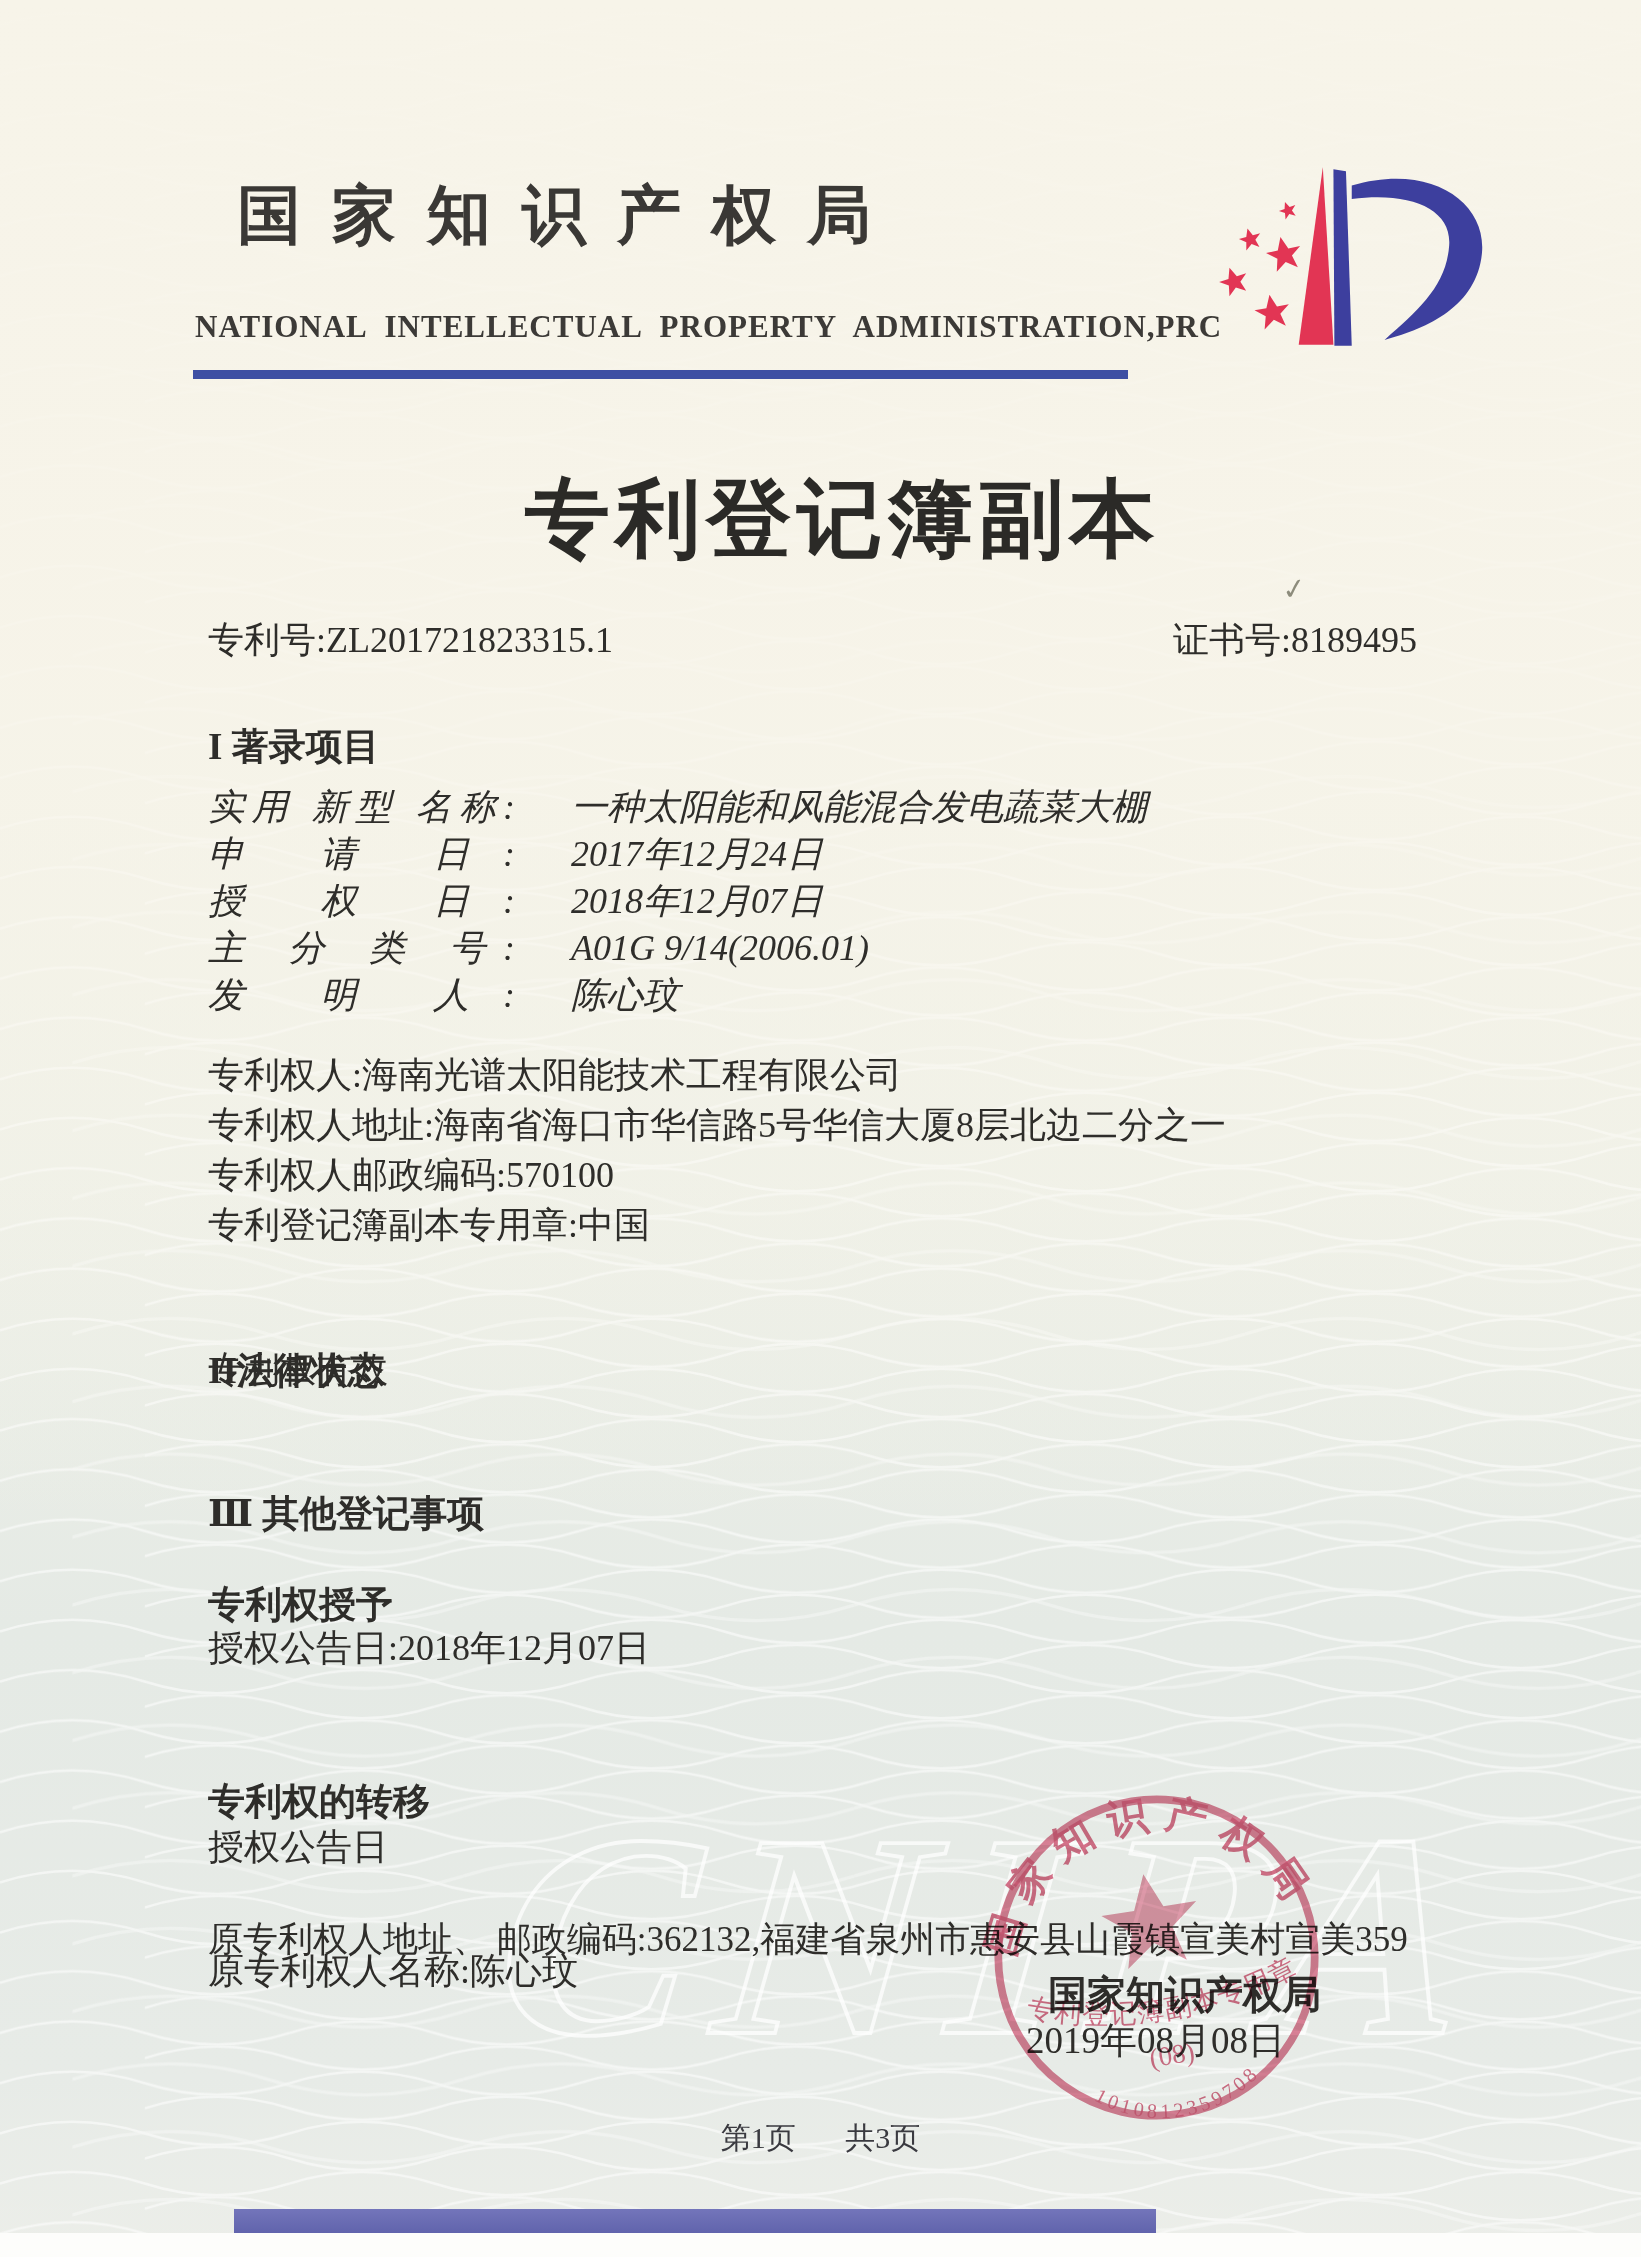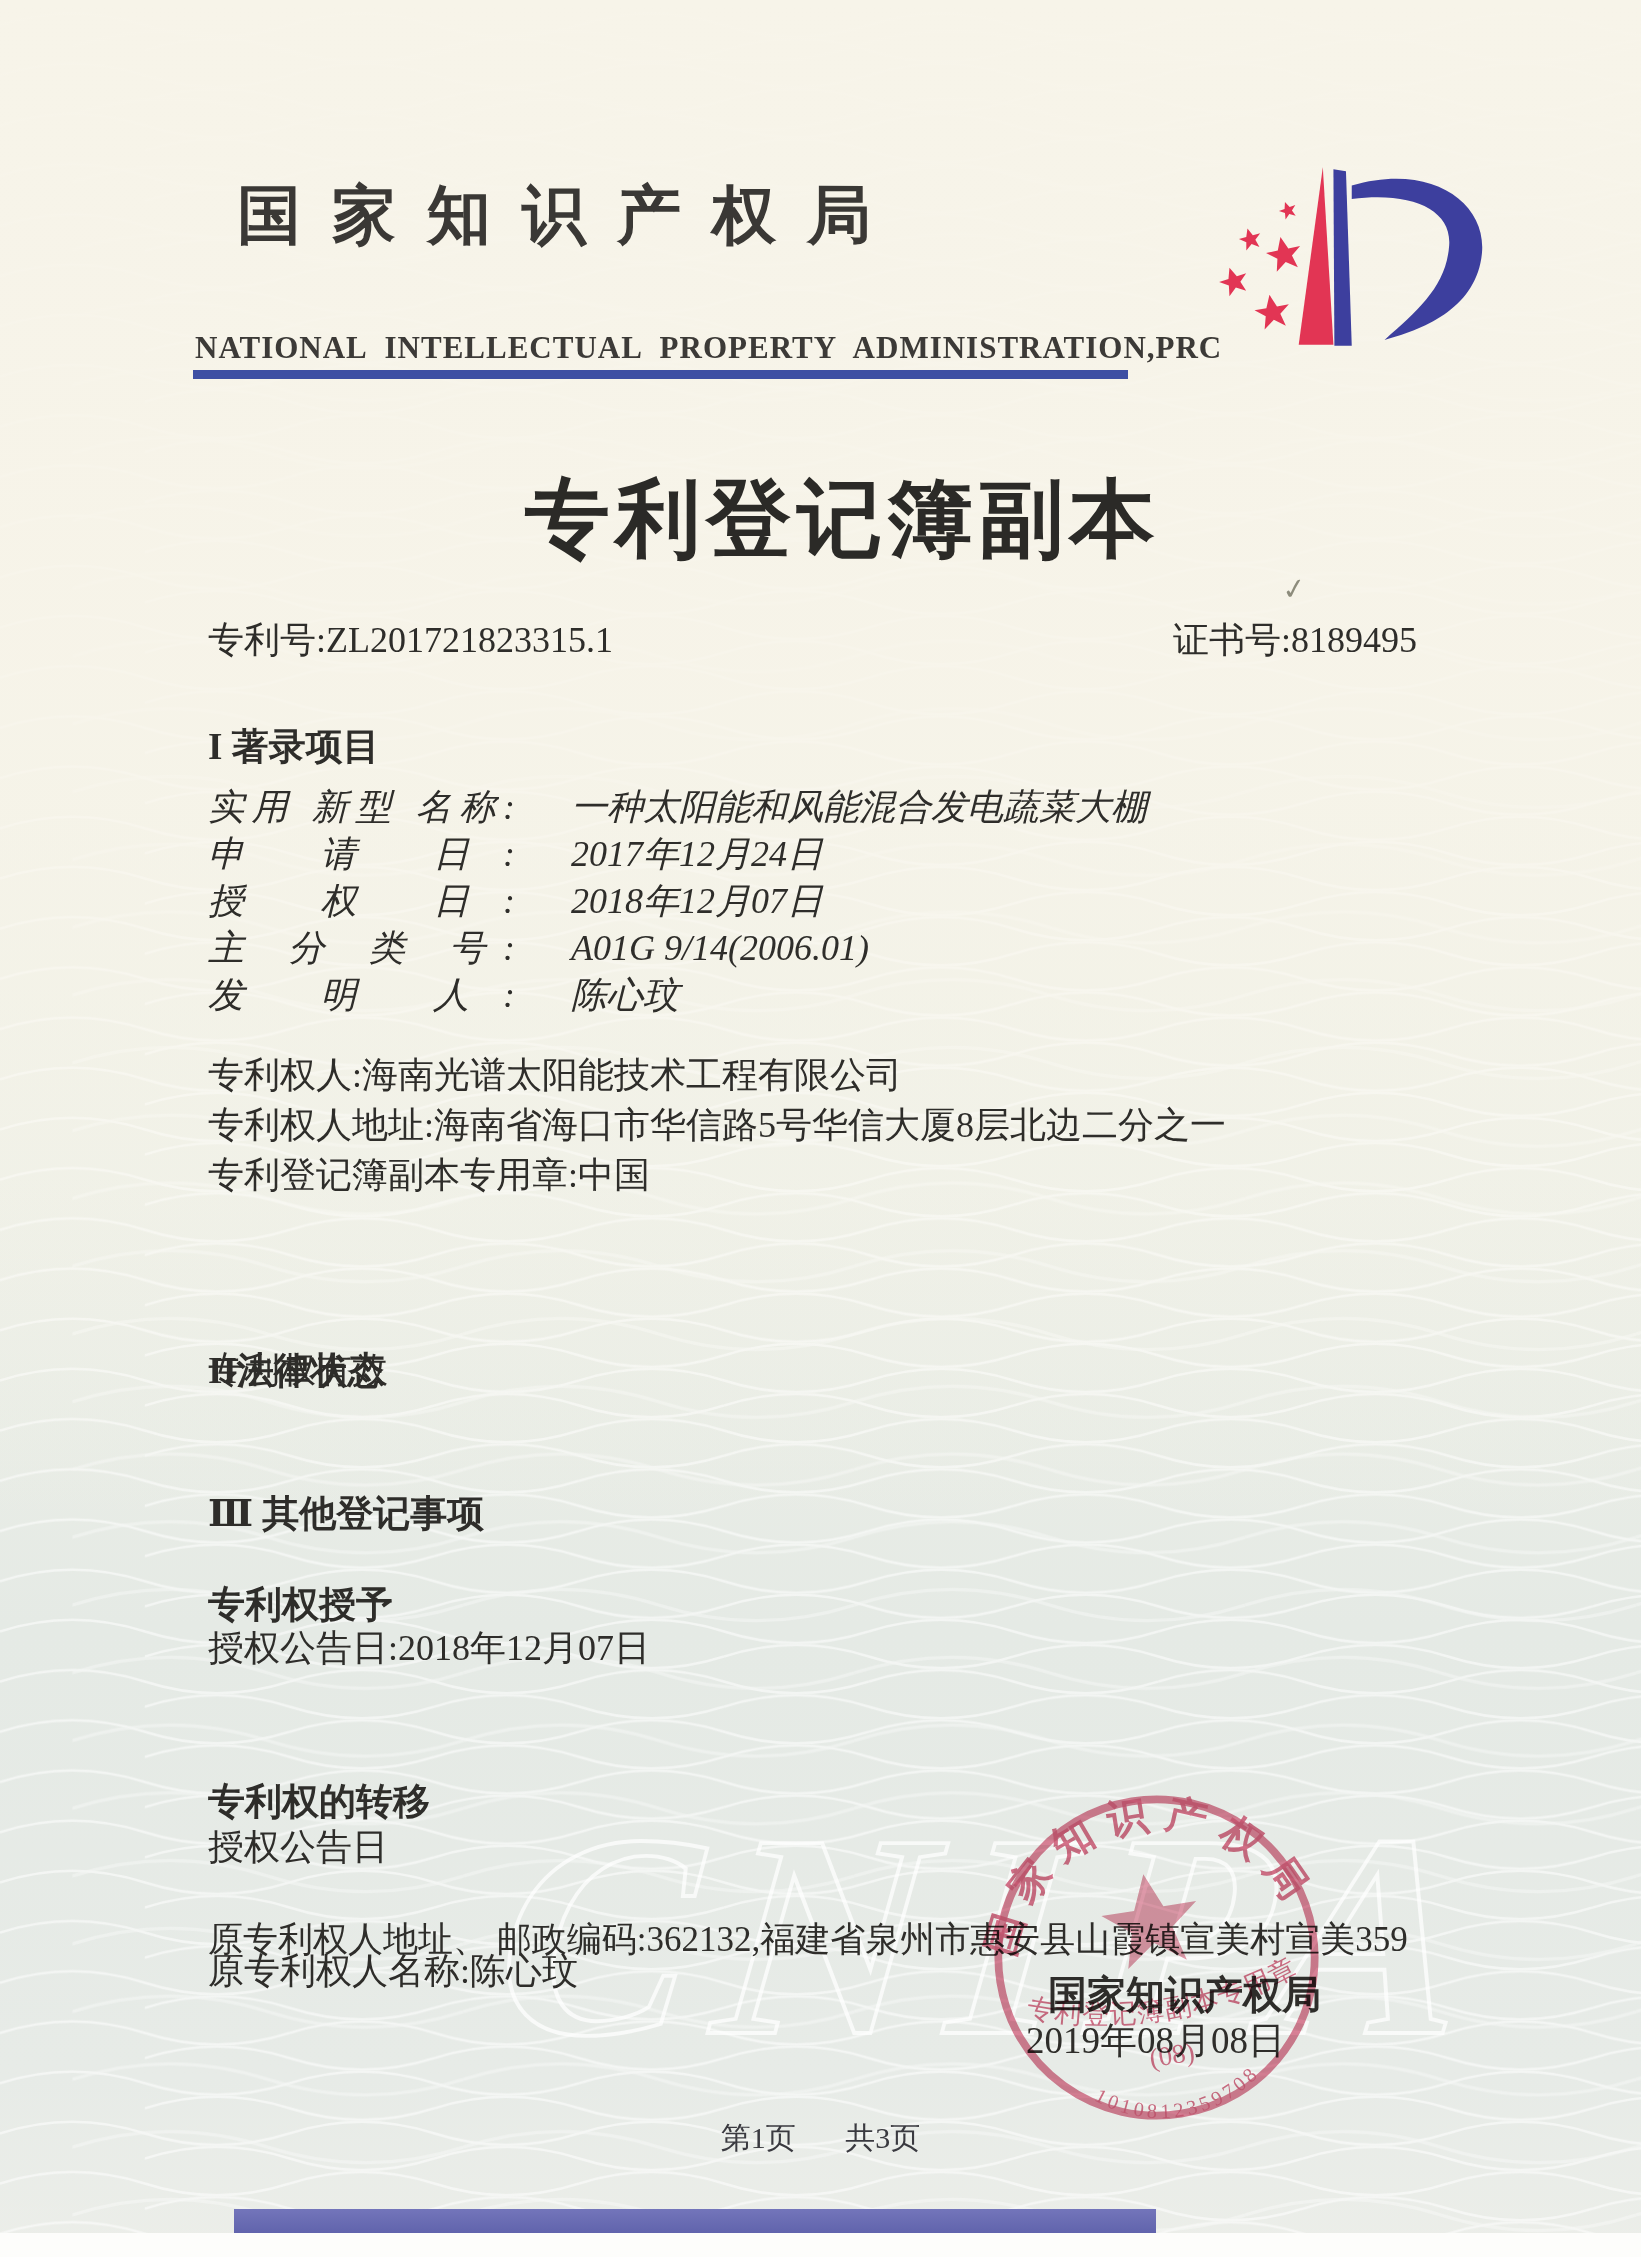--- a/index.html
+++ b/index.html
@@ -11,21 +11,21 @@
     background:linear-gradient(180deg,#f7f4e9 0%,#f4f2e7 28%,#eef0e7 52%,#e5eae5 72%,#e7ebe7 92%,#eceee9 100%);
     font-family:"Liberation Serif","DejaVu Serif",serif;
     color:#2e2d2a;
   }
   .waves{position:absolute;inset:0;opacity:.55;}
   .mute{position:absolute;inset:0;
     background:linear-gradient(180deg,rgba(247,244,233,.95) 0%,rgba(247,244,233,.8) 30%,rgba(247,244,233,.3) 52%,rgba(247,244,233,0) 68%);}
   .abs{position:absolute;}
   
   .agency-cn{left:237px;top:172px;font-size:64px;font-weight:600;letter-spacing:31px;color:#3a3835;}
-  .agency-en{left:195px;top:309px;font-size:31px;font-weight:600;letter-spacing:1px;word-spacing:9.7px;color:#3c3a37;margin-top:21px;}
+  .agency-en{left:195px;top:309px;font-size:31px;font-weight:600;letter-spacing:1px;word-spacing:9.7px;color:#3c3a37;}
   .blue-rule{left:193px;top:370px;width:935px;height:8.7px;background:#3e4fa3;}
   
   .logo{left:1205px;top:93px;width:307px;height:299px;}
   
   .doc-title{left:0;right:0;top:462px;text-align:center;padding-left:44px;
     font-size:85px;font-weight:700;letter-spacing:5.8px;color:#2b2a27;font-family:Liberation Serif, serif;}
   .numbers-row{left:208px;top:616px;width:1209px;display:flex;justify-content:space-between;font-size:36px;}
   .pen-mark{left:1282px;top:572px;font-size:29px;color:#8d8c7c;transform:rotate(-8deg);}
   
   .h1{font-size:37px;font-weight:700;}
@@ -123,20 +123,21 @@
     <div class="f-row">
       <span class="f-label">主 分 类 号:</span><span class="f-value">A01G 9/14(2006.01)</span>
     </div>
     <div class="f-row">
       <span class="f-label">发 明 人:</span><span class="f-value">陈心玟</span>
     </div>
   </div>
   <div class="abs holder">
     <div>专利权人:海南光谱太阳能技术工程有限公司</div>
     <div>专利权人地址:海南省海口市华信路5号华信大厦8层北边二分之一</div>
+    <div>专利权人邮政编码:570100</div>
     <div>专利登记簿副本专用章:中国</div>
   </div>
 
   <div class="abs h1 sec2-h">II法律状态</div>
   <div class="abs body-line sec2-status">专利权有效</div>
 
   <div class="abs h1 sec3-h">Ⅲ 其他登记事项</div>
   <div class="abs h1 grant-h">专利权授予</div>
   <div class="abs body-line grant-line">授权公告日:2018年12月07日</div>
 

